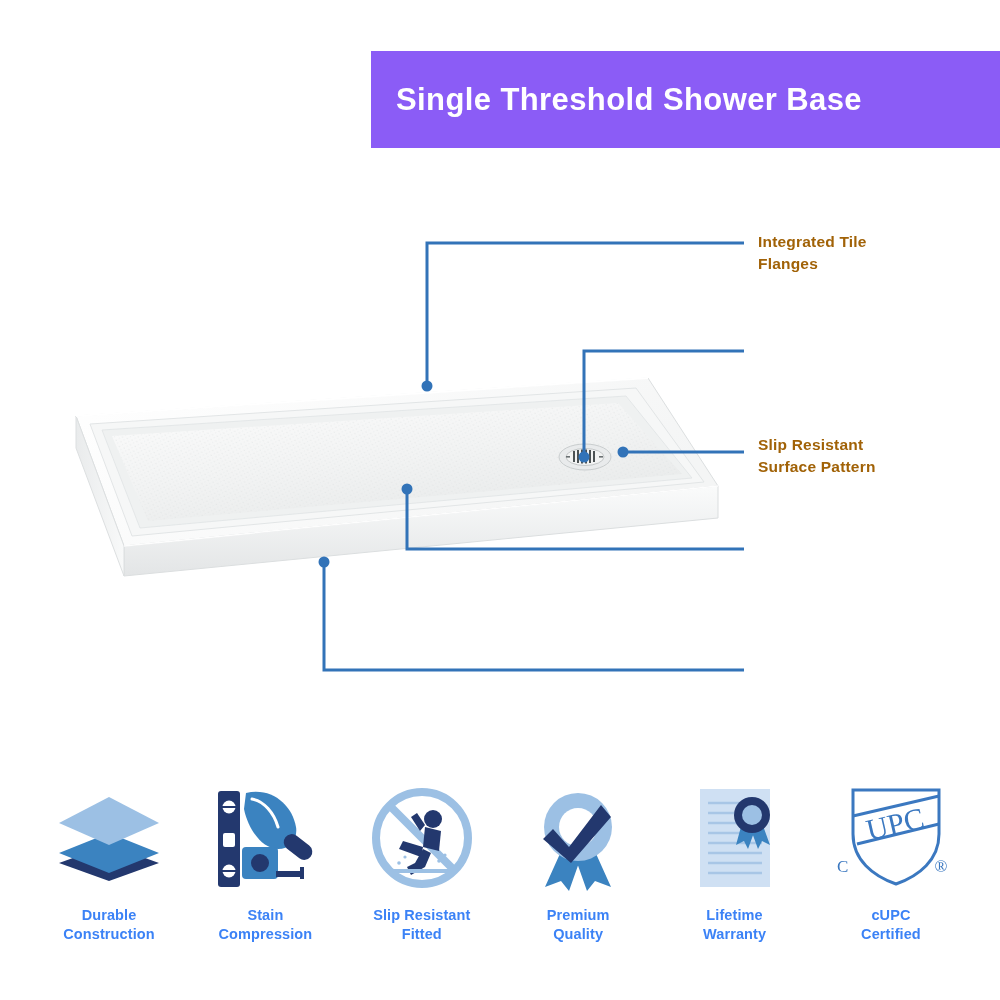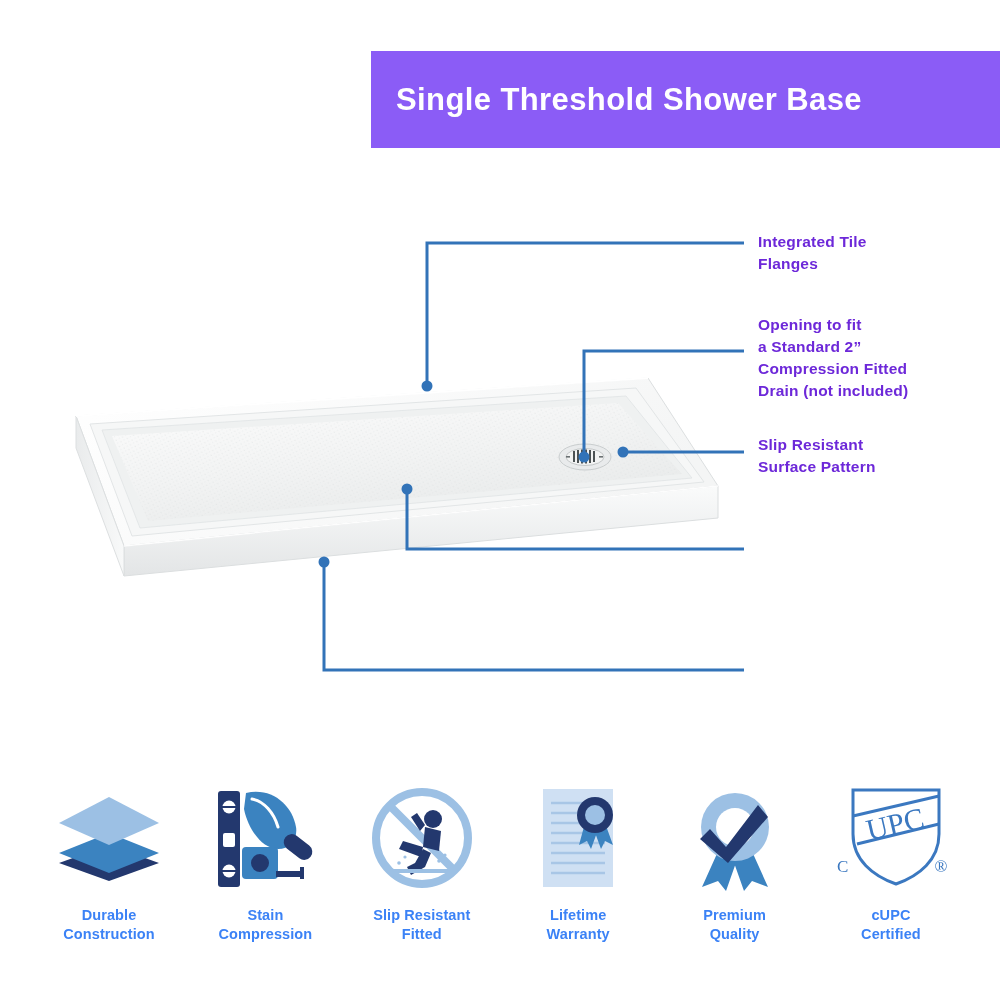--- a/index.html
+++ b/index.html
@@ -18,21 +18,21 @@
   .banner-title{
     color:#ffffff;font-size:31px;font-weight:bold;letter-spacing:.4px;
     padding-left:25px;white-space:nowrap;
   }
 
   
   .callout-svg{position:absolute;left:0;top:0;width:1000px;height:780px;}
 
   
   .label{
-    position:absolute;color:#6d28d9;font-weight:bold;
+    position:absolute;color:#a16207;font-weight:bold;
     font-size:15.5px;line-height:1.42;letter-spacing:.2px;
   }
 
   
   .product{position:absolute;left:28px;top:368px;width:700px;height:220px;}
 
   
   .features{
     position:absolute;left:0;top:778px;width:1000px;height:200px;
     display:flex;align-items:flex-start;justify-content:space-between;
@@ -129,26 +129,20 @@
         <circle cx="623" cy="452" r="5.5"></circle>
         <circle cx="407" cy="489" r="5.5"></circle>
         <circle cx="324" cy="562" r="5.5"></circle>
       </g>
   </svg>
 
   <div class="label" style="left: 758px; top: 231px;">
       <div>Integrated Tile</div>
       <div>Flanges</div>
     </div>
-  <div class="label" style="left: 758px; top: 314px;">
-      <div>Opening to fit</div>
-      <div>a Standard 2”</div>
-      <div>Compression Fitted</div>
-      <div>Drain (not included)</div>
-    </div>
   <div class="label" style="left: 758px; top: 434px;">
       <div>Slip Resistant</div>
       <div>Surface Pattern</div>
     </div>
 
   <div class="features">
 
     <div class="feature">
       <div class="feature-icon">
         <svg width="118" height="110" viewBox="0 0 118 110">
@@ -206,20 +200,36 @@
           <line x1="30" y1="88" x2="88" y2="88" stroke="#9cc0e4" stroke-width="4"></line>
           <circle cx="36" cy="80" r="1.8" fill="#9cc0e4"></circle>
           <circle cx="42" cy="74" r="1.6" fill="#9cc0e4"></circle>
           <circle cx="76" cy="78" r="1.8" fill="#9cc0e4"></circle>
           <circle cx="82" cy="72" r="1.6" fill="#9cc0e4"></circle>
         </svg>
       </div>
       <div class="feature-label">
           <div>Slip Resistant</div>
           <div>Fitted</div>
+        </div>
+    </div>
+
+    <div class="feature">
+      <div class="feature-icon">
+        <svg width="118" height="110" viewBox="0 0 118 110">
+          <polygon points="44,64 26,104 42,98 50,108 62,74" fill="#3b83c0"></polygon>
+          <polygon points="74,64 92,104 76,98 68,108 56,74" fill="#3b83c0"></polygon>
+          <circle cx="59" cy="44" r="34" fill="#9cc0e4"></circle>
+          <circle cx="59" cy="44" r="19" fill="#ffffff"></circle>
+          <path d="M34,46 L50,64 L82,22 L92,34 L52,80 L24,56 Z" fill="#23386e"></path>
+        </svg>
+      </div>
+      <div class="feature-label">
+          <div>Premium</div>
+          <div>Quality</div>
         </div>
     </div>
 
     <div class="feature">
       <div class="feature-icon">
         <svg width="118" height="110" viewBox="0 0 118 110">
           <rect x="24" y="6" width="70" height="98" fill="#cfe0f3"></rect>
           <g stroke="#a8c6e6" stroke-width="2.4">
             <line x1="32" y1="20" x2="70" y2="20"></line>
             <line x1="32" y1="30" x2="70" y2="30"></line>
@@ -239,36 +249,20 @@
         </svg>
       </div>
       <div class="feature-label">
           <div>Lifetime</div>
           <div>Warranty</div>
         </div>
     </div>
 
     <div class="feature">
       <div class="feature-icon">
-        <svg width="118" height="110" viewBox="0 0 118 110">
-          <polygon points="44,64 26,104 42,98 50,108 62,74" fill="#3b83c0"></polygon>
-          <polygon points="74,64 92,104 76,98 68,108 56,74" fill="#3b83c0"></polygon>
-          <circle cx="59" cy="44" r="34" fill="#9cc0e4"></circle>
-          <circle cx="59" cy="44" r="19" fill="#ffffff"></circle>
-          <path d="M34,46 L50,64 L82,22 L92,34 L52,80 L24,56 Z" fill="#23386e"></path>
-        </svg>
-      </div>
-      <div class="feature-label">
-          <div>Premium</div>
-          <div>Quality</div>
-        </div>
-    </div>
-
-    <div class="feature">
-      <div class="feature-icon">
         <svg width="128" height="112" viewBox="0 0 128 112">
           <path d="M26,8 L112,8 L112,52 C112,78 92,94 69,102 C46,94 26,78 26,52 Z" fill="#ffffff" stroke="#3b78c0" stroke-width="3"></path>
           <line x1="26" y1="34" x2="112" y2="14" stroke="#3b78c0" stroke-width="3"></line>
           <line x1="30" y1="62" x2="112" y2="42" stroke="#3b78c0" stroke-width="3"></line>
           <text x="69" y="52" text-anchor="middle" transform="rotate(-13 69 46)" fill="#3b78c0" font-family="Liberation Serif, serif" font-size="30">UPC</text>
           <text x="10" y="90" fill="#3b78c0" font-family="Liberation Serif, serif" font-size="17">C</text>
           <text x="114" y="90" text-anchor="middle" fill="#3b78c0" font-family="Liberation Serif, serif" font-size="17">®</text>
         </svg>
       </div>
       <div class="feature-label">

